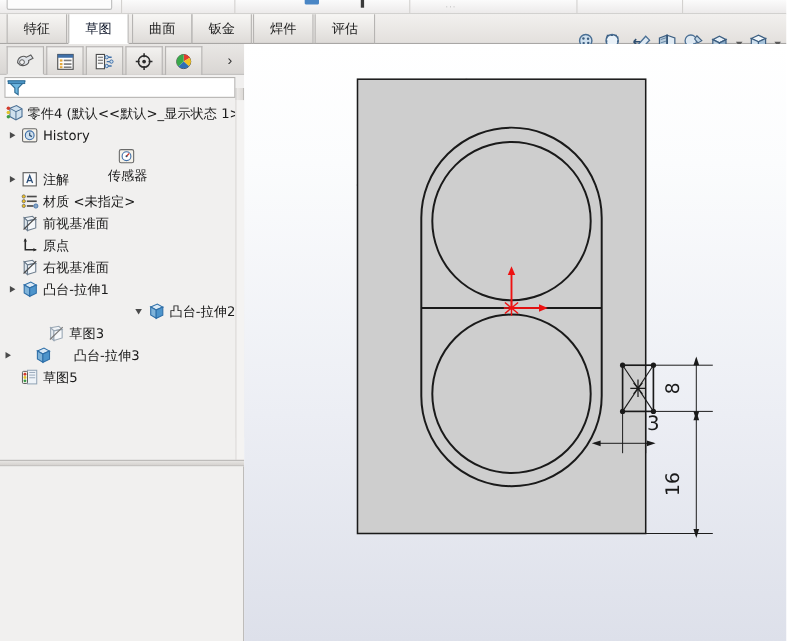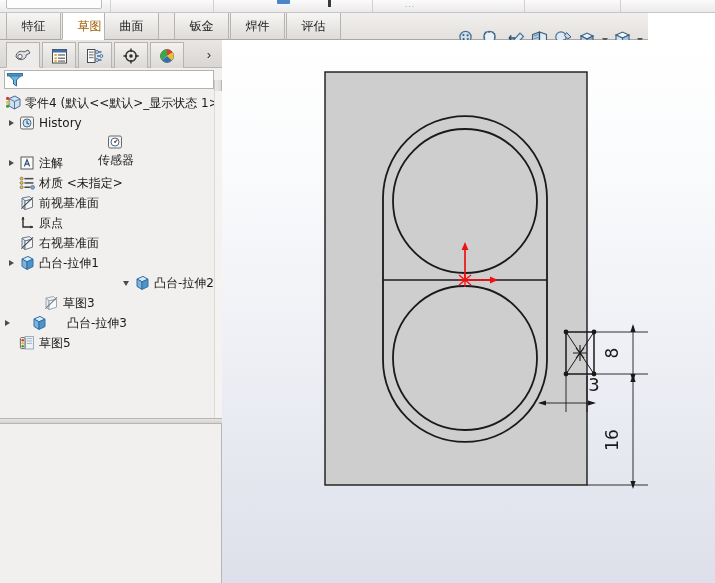--- a/index.html
+++ b/index.html
@@ -24,36 +24,36 @@
   }
   .toolstrip .tsdiv {
     position: absolute; top: 0; width: 1px; height: 13px; background: #d3d1cf;
   }
   .ts-blue { position:absolute; top:-1px; width:13px; height:5px; background:#4a86c5; border-radius:1px; }
   .ts-dark { position:absolute; top:-2px; width:3px; height:9px; background:#3a3a3a; }
   .ts-dots { position:absolute; top:3px; font-size:7px; color:#9a9a9a; letter-spacing:1px; }
 
   
   .tabrow {
-    position: absolute; left: 0; top: 13px; width: 648px; height: 27px;
+    position: absolute; left: 0; top: 13px; width: 715px; height: 27px;
     background: linear-gradient(#f2f0ee, #e3e0dd);
     border-bottom: 1px solid #a9a7a5;
   }
   .tab {
     position: absolute; top: 0; height: 27px;
     border-left: 1px solid #b6b4b2; border-right: 1px solid #b6b4b2;
     border-bottom: 1px solid #a9a7a5;
     background: linear-gradient(#f7f6f4, #dedbd8);
     display: flex; align-items: center; justify-content: center;
     font-size: 12px; color: #1d1d1d; cursor: default;
     font-family: "DejaVu Sans", "Liberation Sans", sans-serif;
   }
   .tab.active {
     background: #ffffff; border-bottom: 1px solid #ffffff;
-    color: #a16207;
+    color: #0f172a;
   }
 
   
   .viewbar {
     position: absolute; right: 4px; top: 14px; height: 25px;
     display: flex; align-items: center; gap: 3px;
   }
   .vicon { width: 21px; height: 21px; position: relative; cursor: default; }
   .vcaret {
     width: 8px; height: 21px; position: relative; cursor: default;
@@ -177,21 +177,21 @@
     <div class="ts-dark" style="left:328px;"></div>
     <div class="tsdiv" style="left:372px;"></div>
     <div class="ts-dots" style="left:405px;">···</div>
     <div class="tsdiv" style="left:524px;"></div>
     <div class="tsdiv" style="left:620px;"></div>
   </div>
 
   <div class="tabrow">
     <div class="tab" style="left:6px; width:55px;">特征</div>
     <div class="tab active" style="left:62px; width:55px;">草图</div>
-    <div class="tab" style="left:104px; width:55px;">曲面</div>
+    <div class="tab" style="left:120px; width:55px;">曲面</div>
     <div class="tab" style="left:174px; width:55px;">钣金</div>
     <div class="tab" style="left:230px; width:55px;">焊件</div>
     <div class="tab" style="left:286px; width:55px;">评估</div>
 
     <div class="viewbar">
       <div class="vicon">
         <svg width="21" height="21" viewBox="0 0 21 21">
           <circle cx="8.5" cy="8" r="5.6" fill="#cfe0ee" stroke="#4a6f94" stroke-width="1.3"></circle>
           <circle cx="6.4" cy="6" r="1.1" fill="#3c5d80"></circle>
             <circle cx="10.6" cy="6.3" r="1.1" fill="#3c5d80"></circle>

